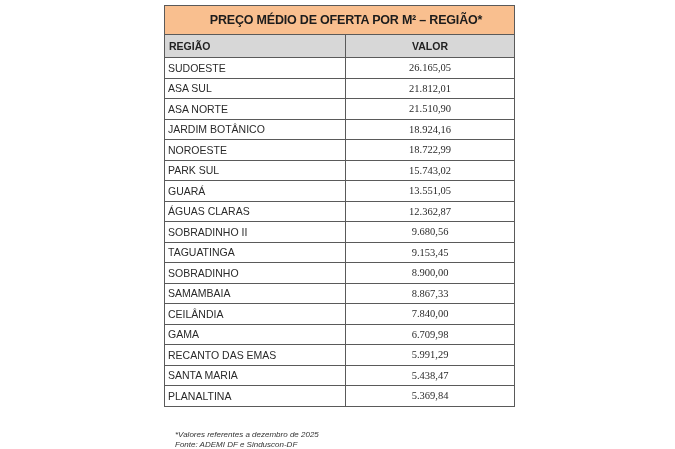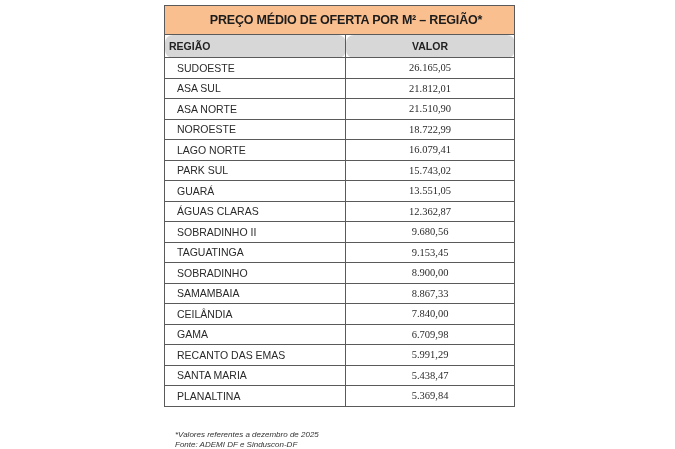--- a/index.html
+++ b/index.html
@@ -3,25 +3,25 @@
   <meta charset="utf-8">
   <style>
     html, body { margin: 0; padding: 0; background: #ffffff; }
     body { width: 675px; height: 449px; position: relative; overflow: hidden;
            font-family: "Liberation Sans", "DejaVu Sans", sans-serif; }
     .table-wrap { position: absolute; left: 164px; top: 5px; width: 350px; }
     table { border-collapse: collapse; width: 350px; table-layout: fixed; }
     td, th { border: 1px solid #5a5a5a; padding: 0; }
     .title-cell { background: #f9bf8f; height: 28px; text-align: center;
                   font-weight: bold; font-size: 12.5px; color: #1c1c1c; letter-spacing: -0.2px; padding-left: 13px; }
-    .head-row th { background: #d7d7d7; height: 22px; font-size: 10.5px; font-weight: bold; color: #222; border-radius: 8px; }
+    .head-row th { background: #d7d7d7; height: 22px; font-size: 10.5px; font-weight: bold; color: #222; }
     .head-row th.col-region { text-align: left; padding-left: 4px; }
     .head-row th.col-value { }
     .data-row td { height: 19.5px; font-size: 10.5px; color: #2a2a2a; font-weight: 500; }
-    .data-row td.region { text-align: left; padding-left: 12px; margin-left: 40px; }
+    .data-row td.region { text-align: left; padding-left: 3px; margin-left: 40px; }
     .data-row td.value { text-align: center; font-family: Liberation Serif, serif; }
     .col-region { width: 181px; }
     .col-value { width: 169px; }
     .notes { position: absolute; left: 175px; top: 430px; font-size: 8px; font-style: italic;
              color: #333; line-height: 10px; }
   </style>
 </head>
 <body>
 
 <div class="table-wrap">
@@ -46,26 +46,26 @@
         </tr>
         <tr class="data-row">
           <td class="region">ASA SUL</td>
           <td class="value">21.812,01</td>
         </tr>
         <tr class="data-row">
           <td class="region">ASA NORTE</td>
           <td class="value">21.510,90</td>
         </tr>
         <tr class="data-row">
+          <td class="region">JARDIM BOTÂNICO</td>
+          <td class="value">18.924,16</td>
+        </tr>
+        <tr class="data-row">
           <td class="region">NOROESTE</td>
           <td class="value">18.722,99</td>
-        </tr>
-        <tr class="data-row">
-          <td class="region">LAGO NORTE</td>
-          <td class="value">16.079,41</td>
         </tr>
         <tr class="data-row">
           <td class="region">PARK SUL</td>
           <td class="value">15.743,02</td>
         </tr>
         <tr class="data-row">
           <td class="region">GUARÁ</td>
           <td class="value">13.551,05</td>
         </tr>
         <tr class="data-row">

